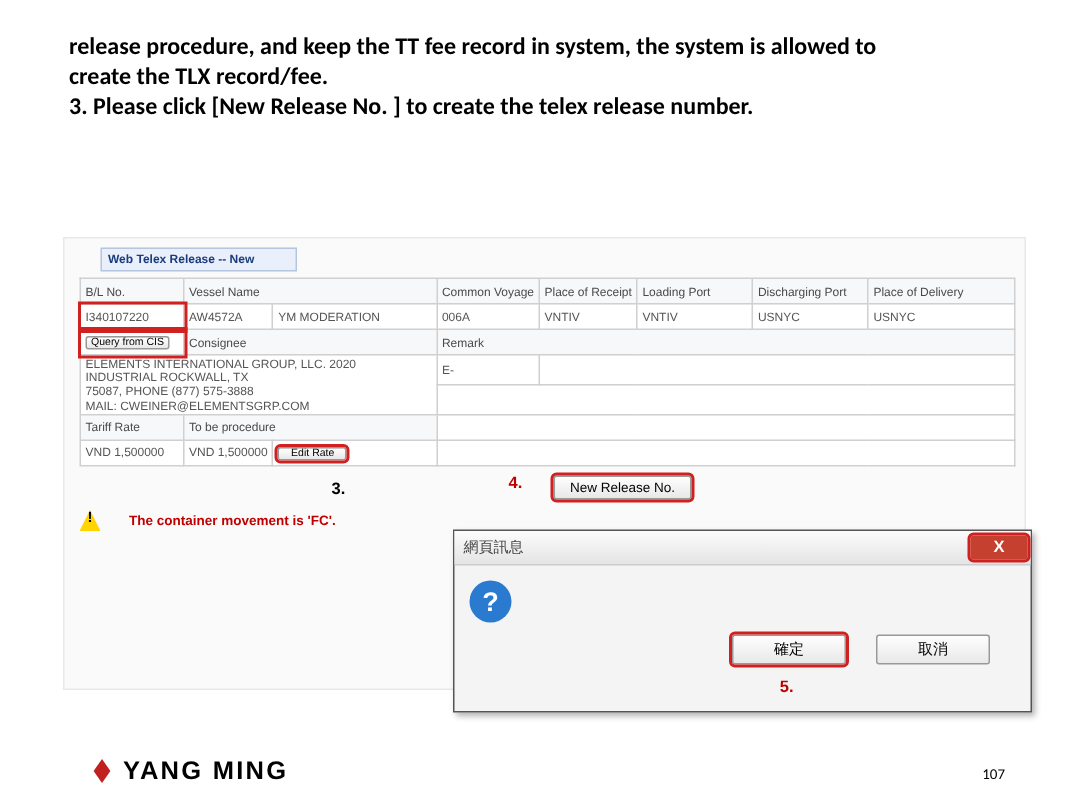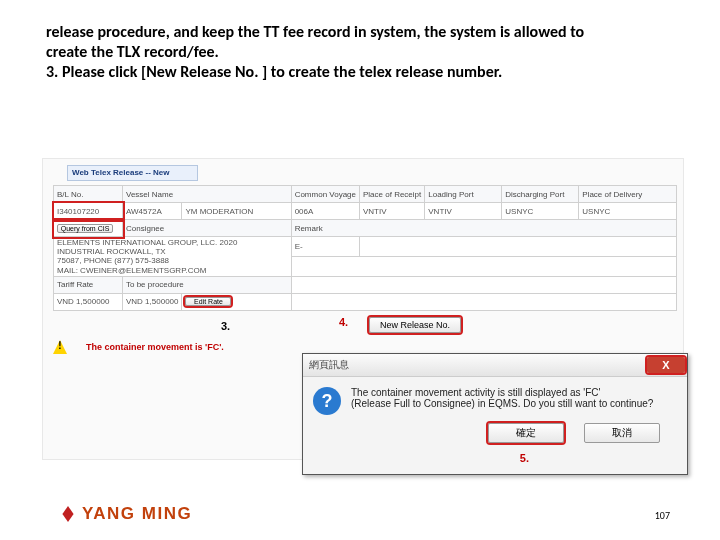--- a/index.html
+++ b/index.html
@@ -197,21 +197,21 @@
     position: absolute;
     left: 60px;
     bottom: 16px;
     display: flex;
     align-items: center;
     gap: 6px;
     font-family: Arial, sans-serif;
     font-size: 17px;
     font-weight: 800;
     letter-spacing: 1.5px;
-    color: #c2410c;
+    color: #000000;
   }
   .footer-logo .logo-mark {
     width: 16px; height: 16px;
     background: #c02020;
     clip-path: polygon(50% 0, 85% 50%, 50% 100%, 15% 50%);
   }
   .page-num {
     position: absolute;
     right: 50px;
     bottom: 18px;
@@ -306,24 +306,20 @@
     <span>The container movement is 'FC'.</span>
   </div>
 
   <div class="modal">
     <div class="titlebar">
       <span>網頁訊息</span>
       <span class="close-x red-box">X</span>
     </div>
     <div class="body">
       <div class="qmark">?</div>
-      <div>
-        <span>The container movement activity is still displayed as 'FC'</span><br>
-        <span>(Release Full to Consignee) in EQMS. Do you still want to continue?</span>
-      </div>
     </div>
     <div class="step-num" style="right:158px; bottom:10px; font-size:11px; color:#c00000;">5.</div>
     <div class="btnbar">
       <span class="btn red-box">確定</span>
       <span class="btn">取消</span>
     </div>
   </div>
 </div>
 
 <div class="footer-logo">

